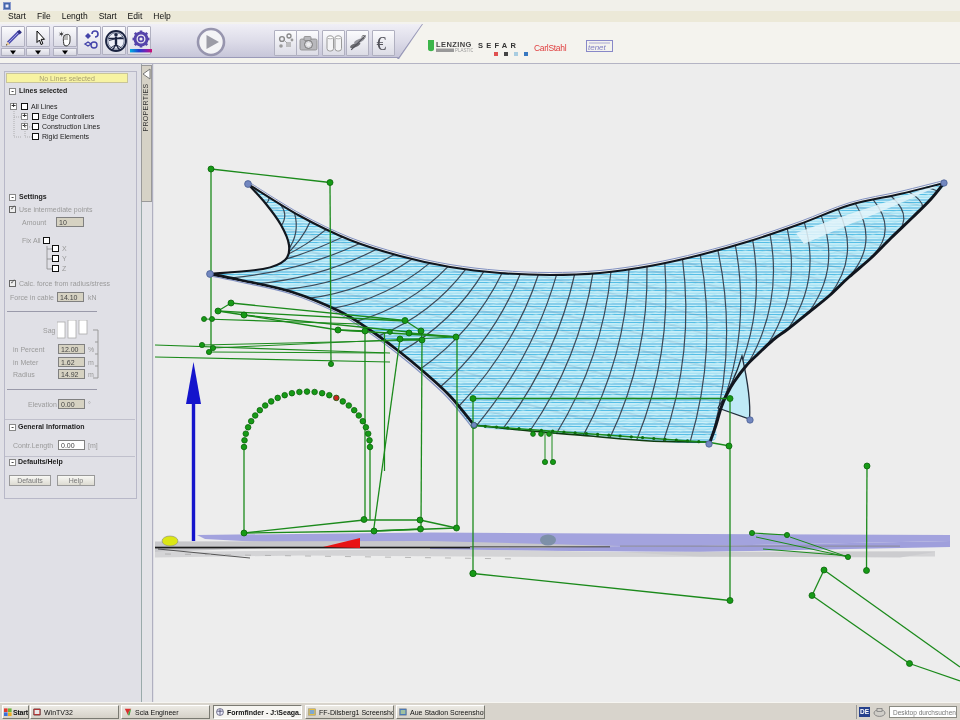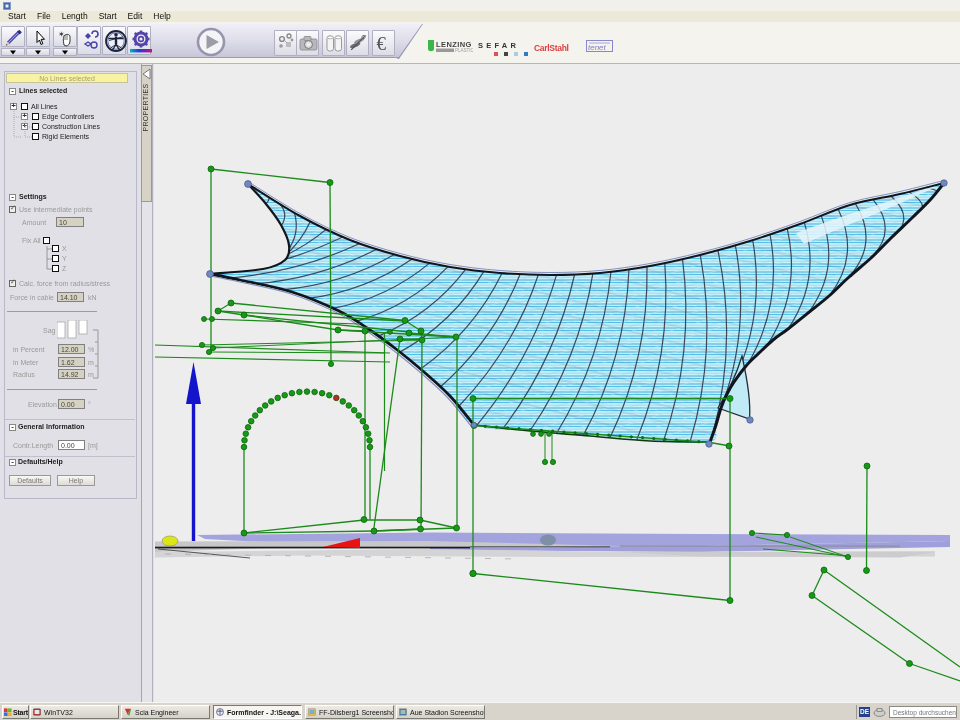--- a/index.html
+++ b/index.html
@@ -167,21 +167,21 @@
           <path d="M1,1 L7,1 L7,10 C7,13 1,13 1,10 Z" fill="#3cb54a"></path>
           <text x="9" y="8" font-size="7.5" font-weight="bold" fill="#444" letter-spacing="0.4">LENZING</text>
           <rect x="9" y="9.5" width="18" height="3.5" fill="#999"></rect>
           <text x="28" y="12.8" font-size="4.5" fill="#999">PLASTICS</text>
         </svg>
 <div style="position:absolute;left:51px;top:2px;font-size:7.5px;font-weight:bold;color:#333;letter-spacing:3.2px">SEFAR</div>
 <div style="position:absolute;left:67px;top:13px;width:4px;height:4px;background:#e05050"></div>
 <div style="position:absolute;left:77px;top:13px;width:4px;height:4px;background:#444"></div>
 <div style="position:absolute;left:87px;top:13px;width:4px;height:4px;background:#a8cce0"></div>
 <div style="position:absolute;left:97px;top:13px;width:4px;height:4px;background:#3878c0"></div>
-<div style="position:absolute;left:107px;top:4px;font-size:8.5px;font-weight:bold;color:#e04040;letter-spacing:-0.3px">CarlStahl</div>
+<div style="position:absolute;left:107px;top:4px;font-size:8.5px;font-weight:normal;color:#e04040;letter-spacing:-0.3px">CarlStahl</div>
 <svg style="position:absolute;left:159px;top:0px" width="28" height="14" viewBox="0 0 28 14">
           <rect x="0.5" y="1.5" width="26" height="11" fill="none" stroke="#8888c8" stroke-width="1"></rect>
           <text x="2" y="10.5" font-size="8" fill="#8080c4" font-style="italic">tenet</text>
           <line x1="3" y1="4" x2="24" y2="4" stroke="#8888c8" stroke-width="0.7"></line>
         </svg>
 </div>
     </div>
     <div class="abs" id="panel">
       <div id="panelbox"></div>
       <div style="position:absolute;left:6px;top:9px;width:122px;height:10px;background:#f7f3a2;border:1px solid #c8c49a;font-size:7px;color:#a8a070;text-align:center;line-height:9px">No Lines selected</div>

